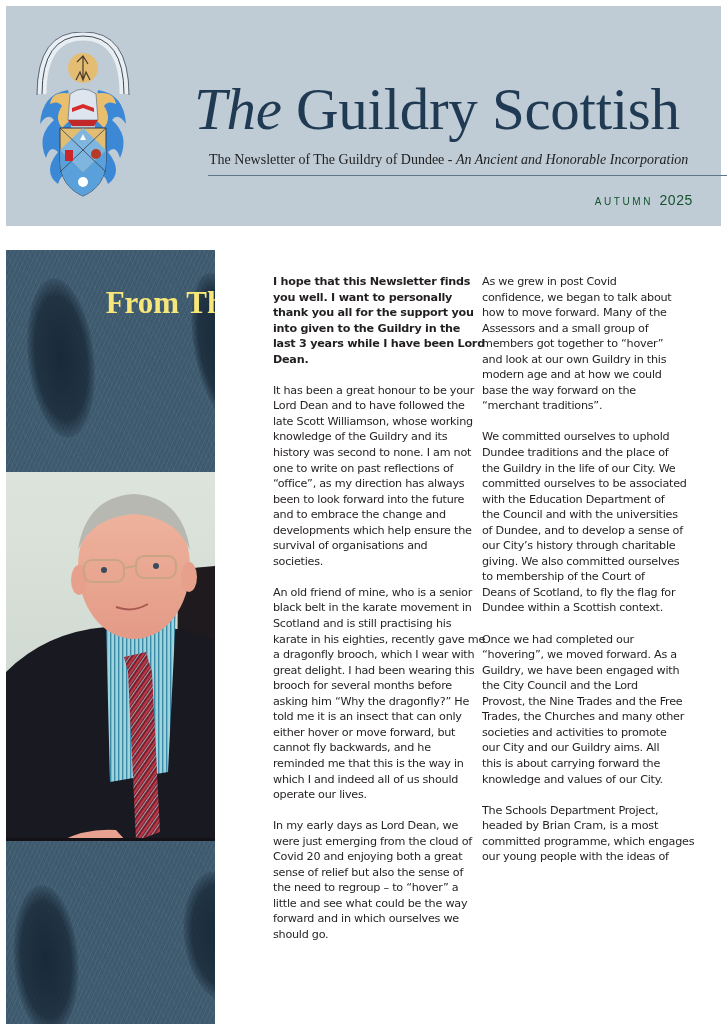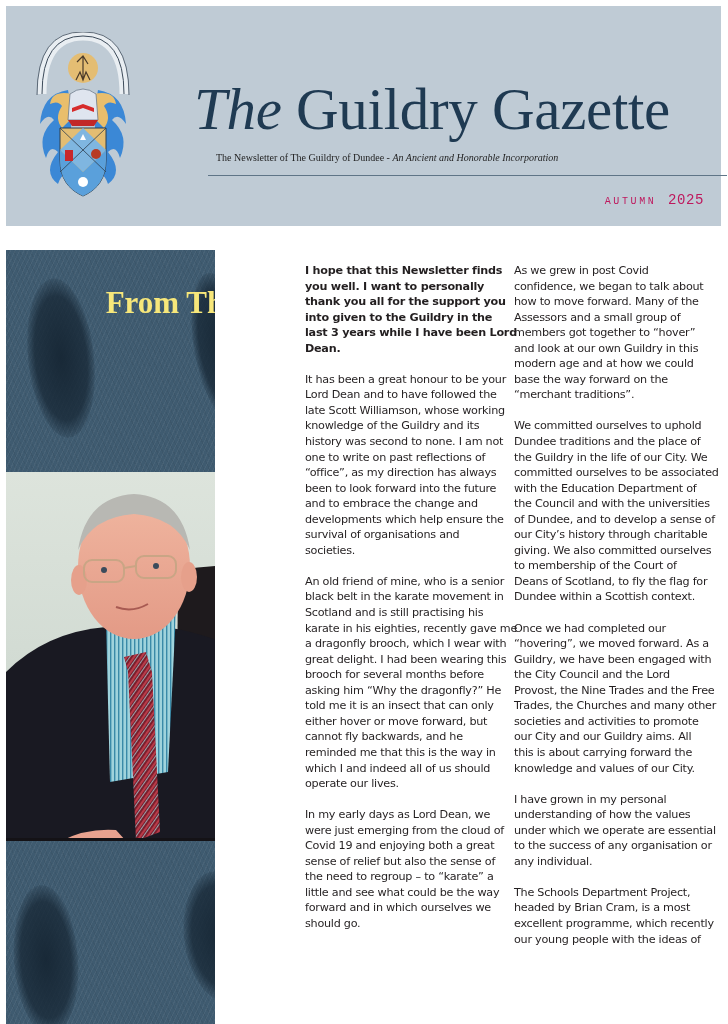--- a/index.html
+++ b/index.html
@@ -2,40 +2,40 @@
 <html><head>
 <meta charset="utf-8">
 <style>
   html, body { margin: 0; padding: 0; background: #ffffff; }
   body { width: 728px; height: 1024px; position: relative; overflow: hidden; font-family: "Liberation Sans", sans-serif; }
 
   .masthead { position: absolute; left: 6px; top: 6px; width: 715px; height: 220px; background: #bfcbd5; }
   .crest { position: absolute; left: 26px; top: 26px; width: 102px; height: 170px; }
   .title { position: absolute; left: 152px; top: 70px; margin: 0; font-family: "Liberation Serif", serif; font-weight: normal; font-size: 59px; line-height: 66px; color: #1f3a52; white-space: nowrap; letter-spacing: -0.3px; }
   .title .the { font-style: italic; margin-left: 36px; }
-  .subtitle { position: absolute; left: 210px; top: 146px; font-family: "Liberation Serif", serif; font-size: 10px; color: #1e1e1e; white-space: nowrap; }
+  .subtitle { position: absolute; left: 203px; top: 146px; font-family: "Liberation Serif", serif; font-size: 14px; color: #1e1e1e; white-space: nowrap; }
   .subtitle em { font-style: italic; }
   .rule { position: absolute; left: 202px; top: 169px; width: 519px; height: 1px; background: #5f7587; }
-  .issue { position: absolute; right: 17px; top: 185px; font-family: Liberation Mono, monospace; color: #be185d; white-space: nowrap; }
+  .issue { position: absolute; right: 28px; top: 185px; font-family: Liberation Sans, sans-serif; color: #14532d; white-space: nowrap; }
   .issue .season { font-size: 10px; letter-spacing: 2.6px; }
   .issue .year { font-size: 14px; letter-spacing: 0.6px; margin-left: 2px; }
 
   .sidebar { position: absolute; left: 6px; top: 238px; width: 209px; height: 790px; overflow: hidden; margin-top: 12px; }
   .fur { position: absolute; left: 0; width: 249px; background-color: #3f5b70;
     background-image:
       repeating-linear-gradient(115deg, rgba(255,255,255,0.05) 0 1px, rgba(0,0,0,0) 1px 4px),
       repeating-linear-gradient(65deg, rgba(0,0,0,0.05) 0 1px, rgba(0,0,0,0) 1px 5px); }
   .fur.top { top: 0; height: 222px; }
   .fur.bottom { top: 591px; height: 199px; }
   .spot { position: absolute; border-radius: 50%; background: radial-gradient(ellipse at center, rgba(22,38,52,0.95) 0%, rgba(22,38,52,0.75) 55%, rgba(22,38,52,0) 75%); }
   .sidebar-heading { position: absolute; right: 17px; top: 37px; margin: 0; text-align: right; font-family: "Liberation Serif", serif; font-weight: bold; font-size: 31px; line-height: 31px; color: #f7e77a; }
 
   .photo { position: absolute; left: 0; top: 222px; width: 249px; height: 369px; overflow: hidden; background: #d5ddd6; }
 
-  .col { position: absolute; top: 263px; font-family: "DejaVu Sans", sans-serif; font-size: 11.2px; line-height: 15.55px; color: #231f20; letter-spacing: -0.25px; margin-left: 32px; }
+  .col { position: absolute; top: 274px; font-family: "DejaVu Sans", sans-serif; font-size: 11.2px; line-height: 15.55px; color: #231f20; letter-spacing: -0.25px; }
   .col p { margin: 0 0 15.55px 0; white-space: nowrap; }
   .col p.lead { font-weight: bold; }
   .col-1 { left: 273px; width: 200px; }
   .col-2 { left: 482px; width: 215px; }
 </style>
 </head>
 <body>
 
 <header class="masthead">
   <svg class="crest" viewBox="0 0 102 170">
@@ -60,21 +60,21 @@
     <path d="M28 96 L74 96 L74 128 Q74 154 51 164 Q28 154 28 128 Z" fill="#e3bd72" stroke="#2f3f4f" stroke-width="1"></path>
     <path d="M51 96 L74 118 L51 140 L28 118 Z" fill="#7fb6e0"></path>
     <path d="M51 140 L74 118 L74 128 Q74 154 51 164 Q28 154 28 128 L28 118 Z" fill="#5aa0db"></path>
     <path d="M28 96 L74 140 M74 96 L28 140" stroke="#2f3f4f" stroke-width="0.8"></path>
     <rect x="33" y="118" width="8" height="11" fill="#c8272b"></rect>
     <circle cx="64" cy="122" r="5" fill="#b83a24"></circle>
     <path d="M48 108 L51 102 L54 108 Z" fill="#ffffff"></path>
     <circle cx="51" cy="150" r="5" fill="#ffffff"></circle>
   </svg>
 
-  <h1 class="title"><span class="the">The</span> <span>Guildry Gazette</span></h1>
+  <h1 class="title"><span class="the">The</span> <span>Guildry Scottish</span></h1>
 
   <div class="subtitle"><span>The Newsletter of The Guildry of Dundee - </span><em>An Ancient and Honorable Incorporation</em></div>
 
   <div class="rule"></div>
 
   <div class="issue"><span class="season">AUTUMN</span> <span class="year">2025</span></div>
 </header>
 
 <aside class="sidebar">
   <div class="fur top">
@@ -136,22 +136,21 @@
     <div class="spot" style="left:8px;top:44px;width:64px;height:150px;transform:rotate(-4deg);"></div>
     <div class="spot" style="left:178px;top:30px;width:72px;height:130px;transform:rotate(-6deg);"></div>
   </div>
 </aside>
 
 <main>
   <div class="col col-1" id="col-1">
       <p class="lead"><span>I hope that this Newsletter finds</span><br><span>you well.  I want to personally</span><br><span>thank you all for the support you</span><br><span>into given to the Guildry in the</span><br><span>last 3 years while I have been Lord</span><br><span>Dean.</span></p>
       <p><span>It has been a great honour to be your</span><br><span>Lord Dean and to have followed the</span><br><span>late Scott Williamson, whose working</span><br><span>knowledge of the Guildry and its</span><br><span>history was second to none.  I am not</span><br><span>one to write on past reflections of</span><br><span>“office”, as my direction has always</span><br><span>been to look forward into the future</span><br><span>and to embrace the change and</span><br><span>developments which help ensure the</span><br><span>survival of organisations and</span><br><span>societies.</span></p>
       <p><span>An old friend of mine, who is a senior</span><br><span>black belt in the karate movement in</span><br><span>Scotland and is still practising his</span><br><span>karate in his eighties, recently gave me</span><br><span>a dragonfly brooch, which I wear with</span><br><span>great delight.  I had been wearing this</span><br><span>brooch for several months before</span><br><span>asking him “Why the dragonfly?”  He</span><br><span>told me it is an insect that can only</span><br><span>either hover or move forward, but</span><br><span>cannot fly backwards, and he</span><br><span>reminded me that this is the way in</span><br><span>which I and indeed all of us should</span><br><span>operate our lives.</span></p>
-      <p><span>In my early days as Lord Dean, we</span><br><span>were just emerging from the cloud of</span><br><span>Covid 19 and enjoying both a great</span><br><span>sense of relief but also the sense of</span><br><span>the need to regroup – to “karate” a</span><br><span>little and see what could be the way</span><br><span>forward and in which ourselves we</span><br><span>should go.</span></p>
+      <p><span>In my early days as Lord Dean, we</span><br><span>were just emerging from the cloud of</span><br><span>Covid 20 and enjoying both a great</span><br><span>sense of relief but also the sense of</span><br><span>the need to regroup – to “hover” a</span><br><span>little and see what could be the way</span><br><span>forward and in which ourselves we</span><br><span>should go.</span></p>
     </div>
   <div class="col col-2" id="col-2">
       <p><span>As we grew in post Covid</span><br><span>confidence, we began to talk about</span><br><span>how to move forward.  Many of the</span><br><span>Assessors and a small group of</span><br><span>members got together to “hover”</span><br><span>and look at our own Guildry in this</span><br><span>modern age and at how we could</span><br><span>base the way forward on the</span><br><span>“merchant traditions”.</span></p>
       <p><span>We committed ourselves to uphold</span><br><span>Dundee traditions and the place of</span><br><span>the Guildry in the life of our City.  We</span><br><span>committed ourselves to be associated</span><br><span>with the Education Department of</span><br><span>the Council and with the universities</span><br><span>of Dundee, and to develop a sense of</span><br><span>our City’s history through charitable</span><br><span>giving.  We also committed ourselves</span><br><span>to membership of the Court of</span><br><span>Deans of Scotland, to fly the flag for</span><br><span>Dundee within a Scottish context.</span></p>
       <p><span>Once we had completed our</span><br><span>“hovering”, we moved forward.  As a</span><br><span>Guildry, we have been engaged with</span><br><span>the City Council and the Lord</span><br><span>Provost, the Nine Trades and the Free</span><br><span>Trades, the Churches and many other</span><br><span>societies and activities to promote</span><br><span>our City and our Guildry aims.  All</span><br><span>this is about carrying forward the</span><br><span>knowledge and values of our City.</span></p>
-      <p><span>I have grown in my personal</span><br><span>understanding of how the values</span><br><span>under which we operate are essential</span><br><span>to the success of any organisation or</span><br><span>any individual.</span></p>
-      <p><span>The Schools Department Project,</span><br><span>headed by Brian Cram, is a most</span><br><span>excellent programme, which recently</span><br><span>our young people with the ideas of</span></p>
+      <p><span>The Schools Department Project,</span><br><span>headed by Brian Cram, is a most</span><br><span>committed programme, which engages</span><br><span>our young people with the ideas of</span></p>
     </div>
 </main>
 
 </body></html>

